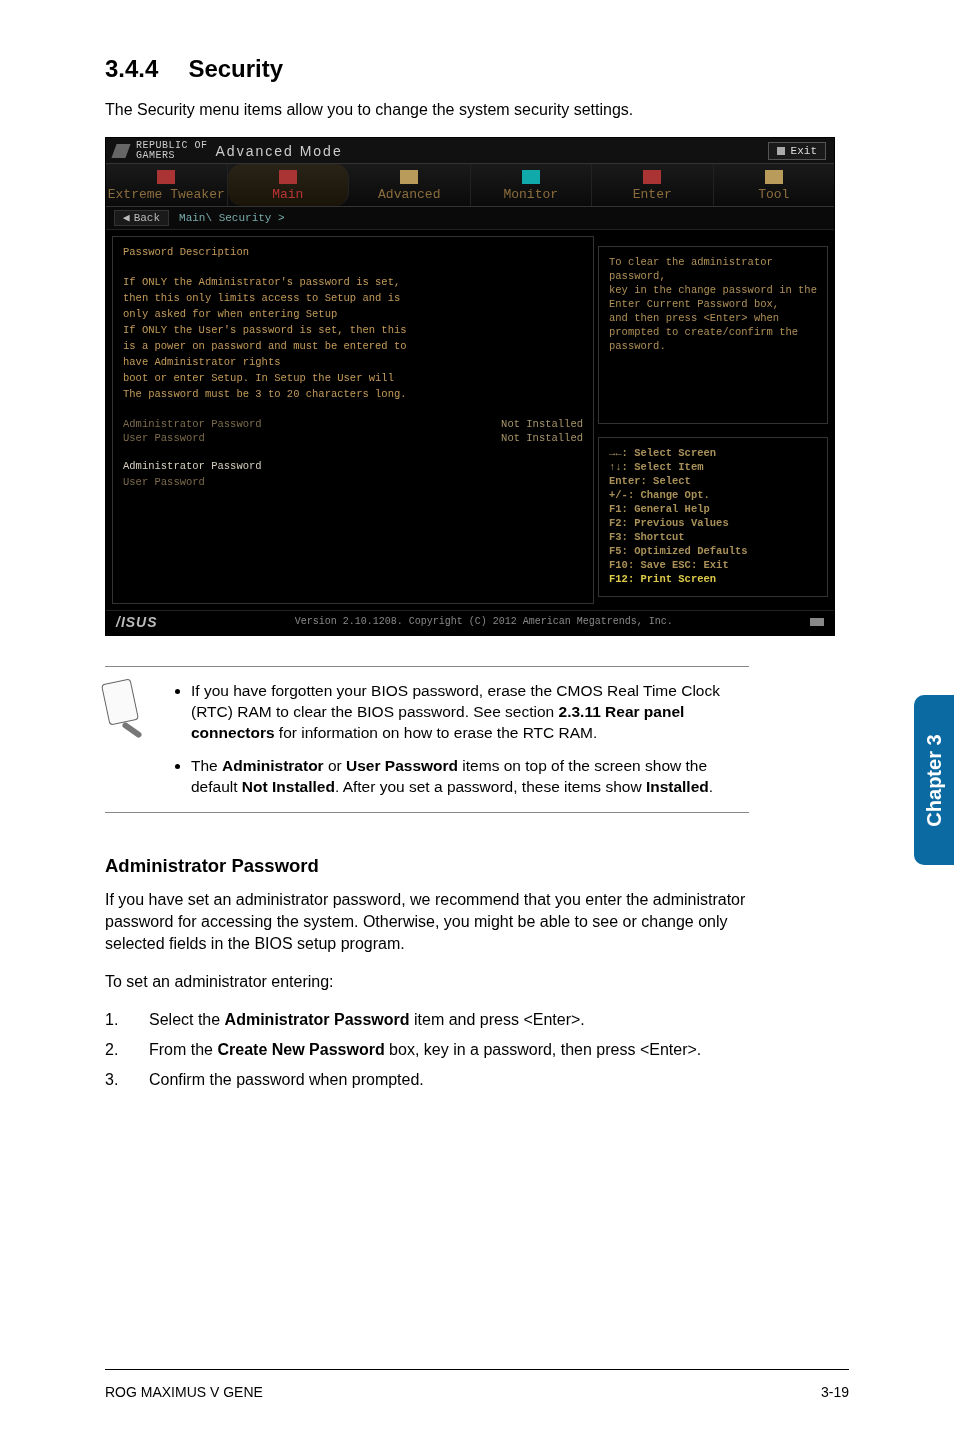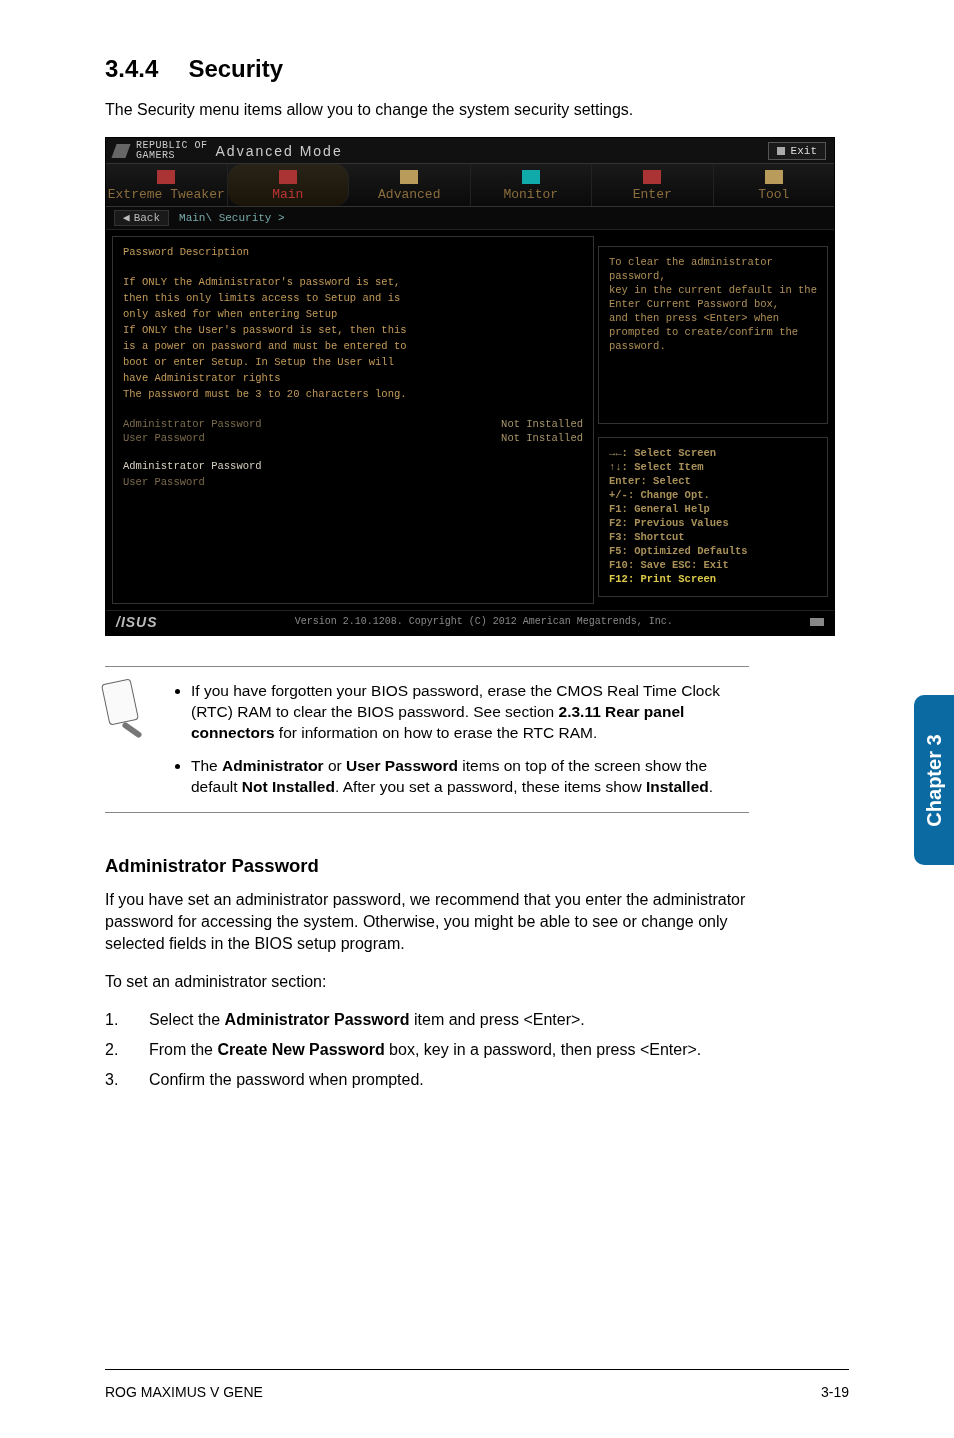--- a/index.html
+++ b/index.html
@@ -263,41 +263,41 @@
 
     <div class="bios-body">
       <div class="bios-left">
         <p class="hl">Password Description</p>
         <div class="sep"></div>
         <p class="hl">If ONLY the Administrator's password is set,</p>
         <p class="hl">then this only limits access to Setup and is</p>
         <p class="hl">only asked for when entering Setup</p>
         <p class="hl">If ONLY the User's password is set, then this</p>
         <p class="hl">is a power on password and must be entered to</p>
+        <p class="hl">have Administrator rights</p>
         <p class="hl">boot or enter Setup. In Setup the User will</p>
-        <p class="hl">have Administrator rights</p>
         <p class="hl">The password must be 3 to 20 characters long.</p>
         <div class="sep"></div>
         <div class="row">
           <span class="muted">Administrator Password</span>
           <span class="val">Not Installed</span>
         </div>
         <div class="row">
           <span class="muted">User Password</span>
           <span class="val">Not Installed</span>
         </div>
         <div class="sep"></div>
         <p class="sel">Administrator Password</p>
         <p class="muted">User Password</p>
       </div>
 
       <div class="bios-right">
         <div class="box help">
           <p>To clear the administrator password,</p>
-          <p>key in the current default in the</p>
+          <p>key in the change password in the</p>
           <p>Enter Current Password box,</p>
           <p>and then press &lt;Enter&gt; when</p>
           <p>prompted to create/confirm the</p>
           <p>password.</p>
         </div>
         <div class="box keys">
           <p>→←: Select Screen</p>
           <p>↑↓: Select Item</p>
           <p>Enter: Select</p>
           <p>+/-: Change Opt.</p>
@@ -325,21 +325,21 @@
         <span>If you have forgotten your BIOS password, erase the CMOS Real Time Clock (RTC) RAM to clear the BIOS password. See section </span><span class="b">2.3.11 Rear panel connectors</span><span> for information on how to erase the RTC RAM.</span>
       </li>
       <li>
         <span>The </span><span class="b">Administrator</span><span> or </span><span class="b">User Password</span><span> items on top of the screen show the default </span><span class="b">Not Installed</span><span>. After you set a password, these items show </span><span class="b">Installed</span><span>.</span>
       </li>
     </ul>
   </div>
 
   <div class="subhead">Administrator Password</div>
   <p class="para">If you have set an administrator password, we recommend that you enter the administrator password for accessing the system. Otherwise, you might be able to see or change only selected fields in the BIOS setup program.</p>
-  <p class="para">To set an administrator section:</p>
+  <p class="para">To set an administrator entering:</p>
 
   <ol class="ol">
     <li>
       <span class="n">1.</span>
       <span><span>Select the </span><span class="b">Administrator Password</span><span> item and press &lt;Enter&gt;.</span></span>
     </li>
     <li>
       <span class="n">2.</span>
       <span><span>From the </span><span class="b">Create New Password</span><span> box, key in a password, then press &lt;Enter&gt;.</span></span>
     </li>

